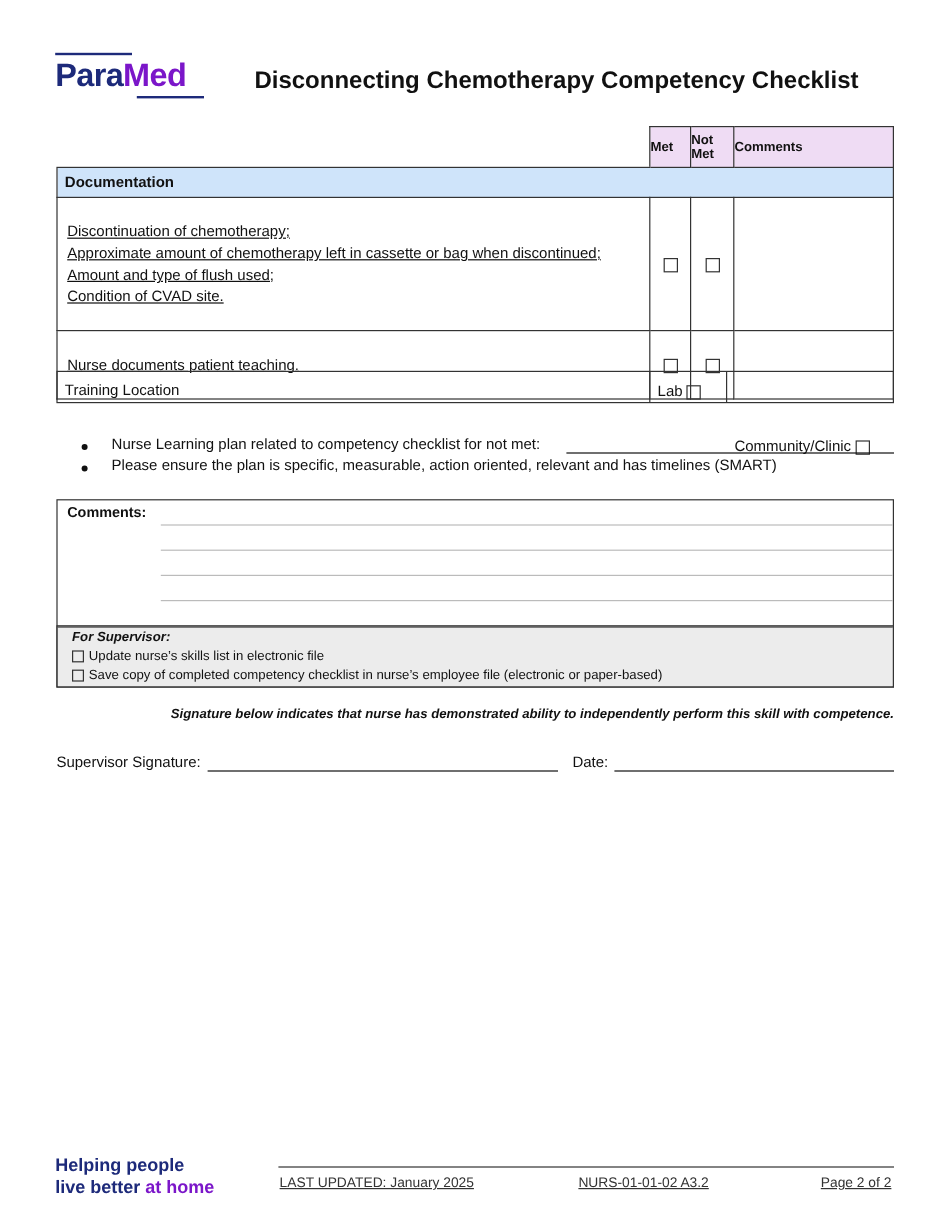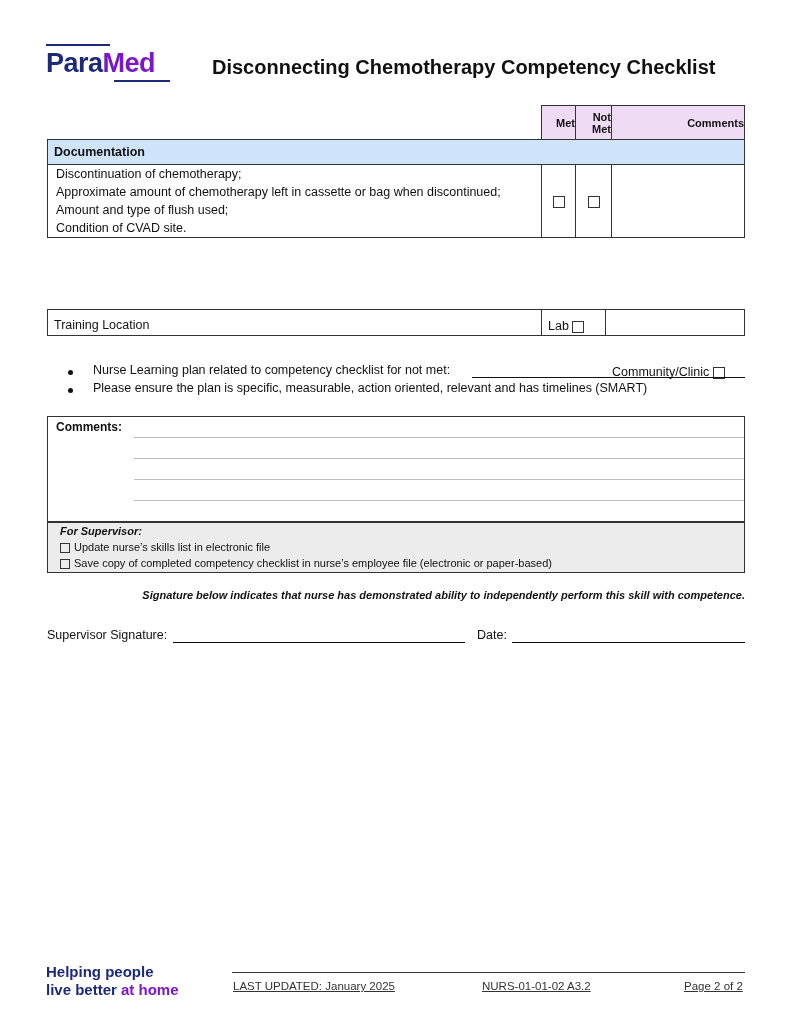--- a/index.html
+++ b/index.html
@@ -8,23 +8,23 @@
   .logo{left:46px;top:44px;width:128px;height:40px;}
   .logo .bar-top{position:absolute;left:0;top:0;width:64px;height:2px;background:#1d2a7a;}
   .logo .bar-bot{position:absolute;left:68px;top:36px;width:56px;height:2px;background:#1d2a7a;}
   .logo .txt{position:absolute;left:0;top:4px;font-size:27px;font-weight:bold;letter-spacing:-0.5px;line-height:30px;}
   .logo .para{color:#1d2a7a;}
   .logo .med{color:#7b16c9;}
   .title{left:212px;top:56px;font-size:20px;font-weight:bold;color:#111;}
   table{border-collapse:collapse;}
   .tbl{position:absolute;left:47px;top:105px;width:698px;font-size:12.5px;}
   .tbl td{border:1px solid #333;padding:0;}
-  .hdr-cell{background:#efdcf4;text-align:right;font-weight:bold;font-size:11px;vertical-align:middle;}
+  .hdr-cell{background:#efdcf4;text-align:left;font-weight:bold;font-size:11px;vertical-align:middle;}
   .sec{background:#cfe4fa;font-weight:bold;font-size:12.5px;padding:5px 6px !important;}
-  .item{padding:0 8px !important;line-height:18px;}
+  .item{padding:19px 8px !important;line-height:18px;text-decoration:underline;}
   .cb{display:inline-block;width:10px;height:10px;border:1px solid #333;vertical-align:middle;}
   .cbcell{text-align:center;vertical-align:middle;}
   .loc{position:absolute;left:47px;top:309px;width:698px;height:27px;border:1px solid #333;box-sizing:border-box;font-size:12.5px;}
   .loc .c1{position:absolute;left:6px;top:8px;}
   .loc .div1{position:absolute;left:493px;top:0;width:1px;height:100%;background:#333;}
   .loc .div2{position:absolute;left:557px;top:0;width:1px;height:100%;background:#333;}
   .loc .lab{position:absolute;left:500px;top:9px;}
   .loc .com{position:absolute;left:564px;top:9px;margin-top:46px;}
   .bullets{left:62px;top:363px;font-size:12.5px;width:683px;}
   .bullets .b{position:relative;height:18px;}
@@ -80,20 +80,28 @@
     <td class="item" style="height:66px">
       <div>Discontinuation of chemotherapy;</div>
       <div>Approximate amount of chemotherapy left in cassette or bag when discontinued;</div>
       <div>Amount and type of flush used;</div>
       <div>Condition of CVAD site.</div>
     </td>
     <td class="cbcell"><span class="cb"></span></td>
     <td class="cbcell"><span class="cb"></span></td>
     <td></td>
   </tr>
+  <tr>
+    <td class="item">
+          <div>Nurse documents patient teaching.</div>
+        </td>
+    <td class="cbcell"><span class="cb"></span></td>
+    <td class="cbcell"><span class="cb"></span></td>
+    <td></td>
+  </tr>
 </tbody>
   </table>
 
 <div class="loc">
   <span class="c1">Training Location</span>
   <div class="div1"></div>
     <div class="div2"></div>
   <span class="lab"><span>Lab</span> <span class="cb"></span></span>
   <span class="com"><span>Community/Clinic</span> <span class="cb"></span></span>
 </div>

